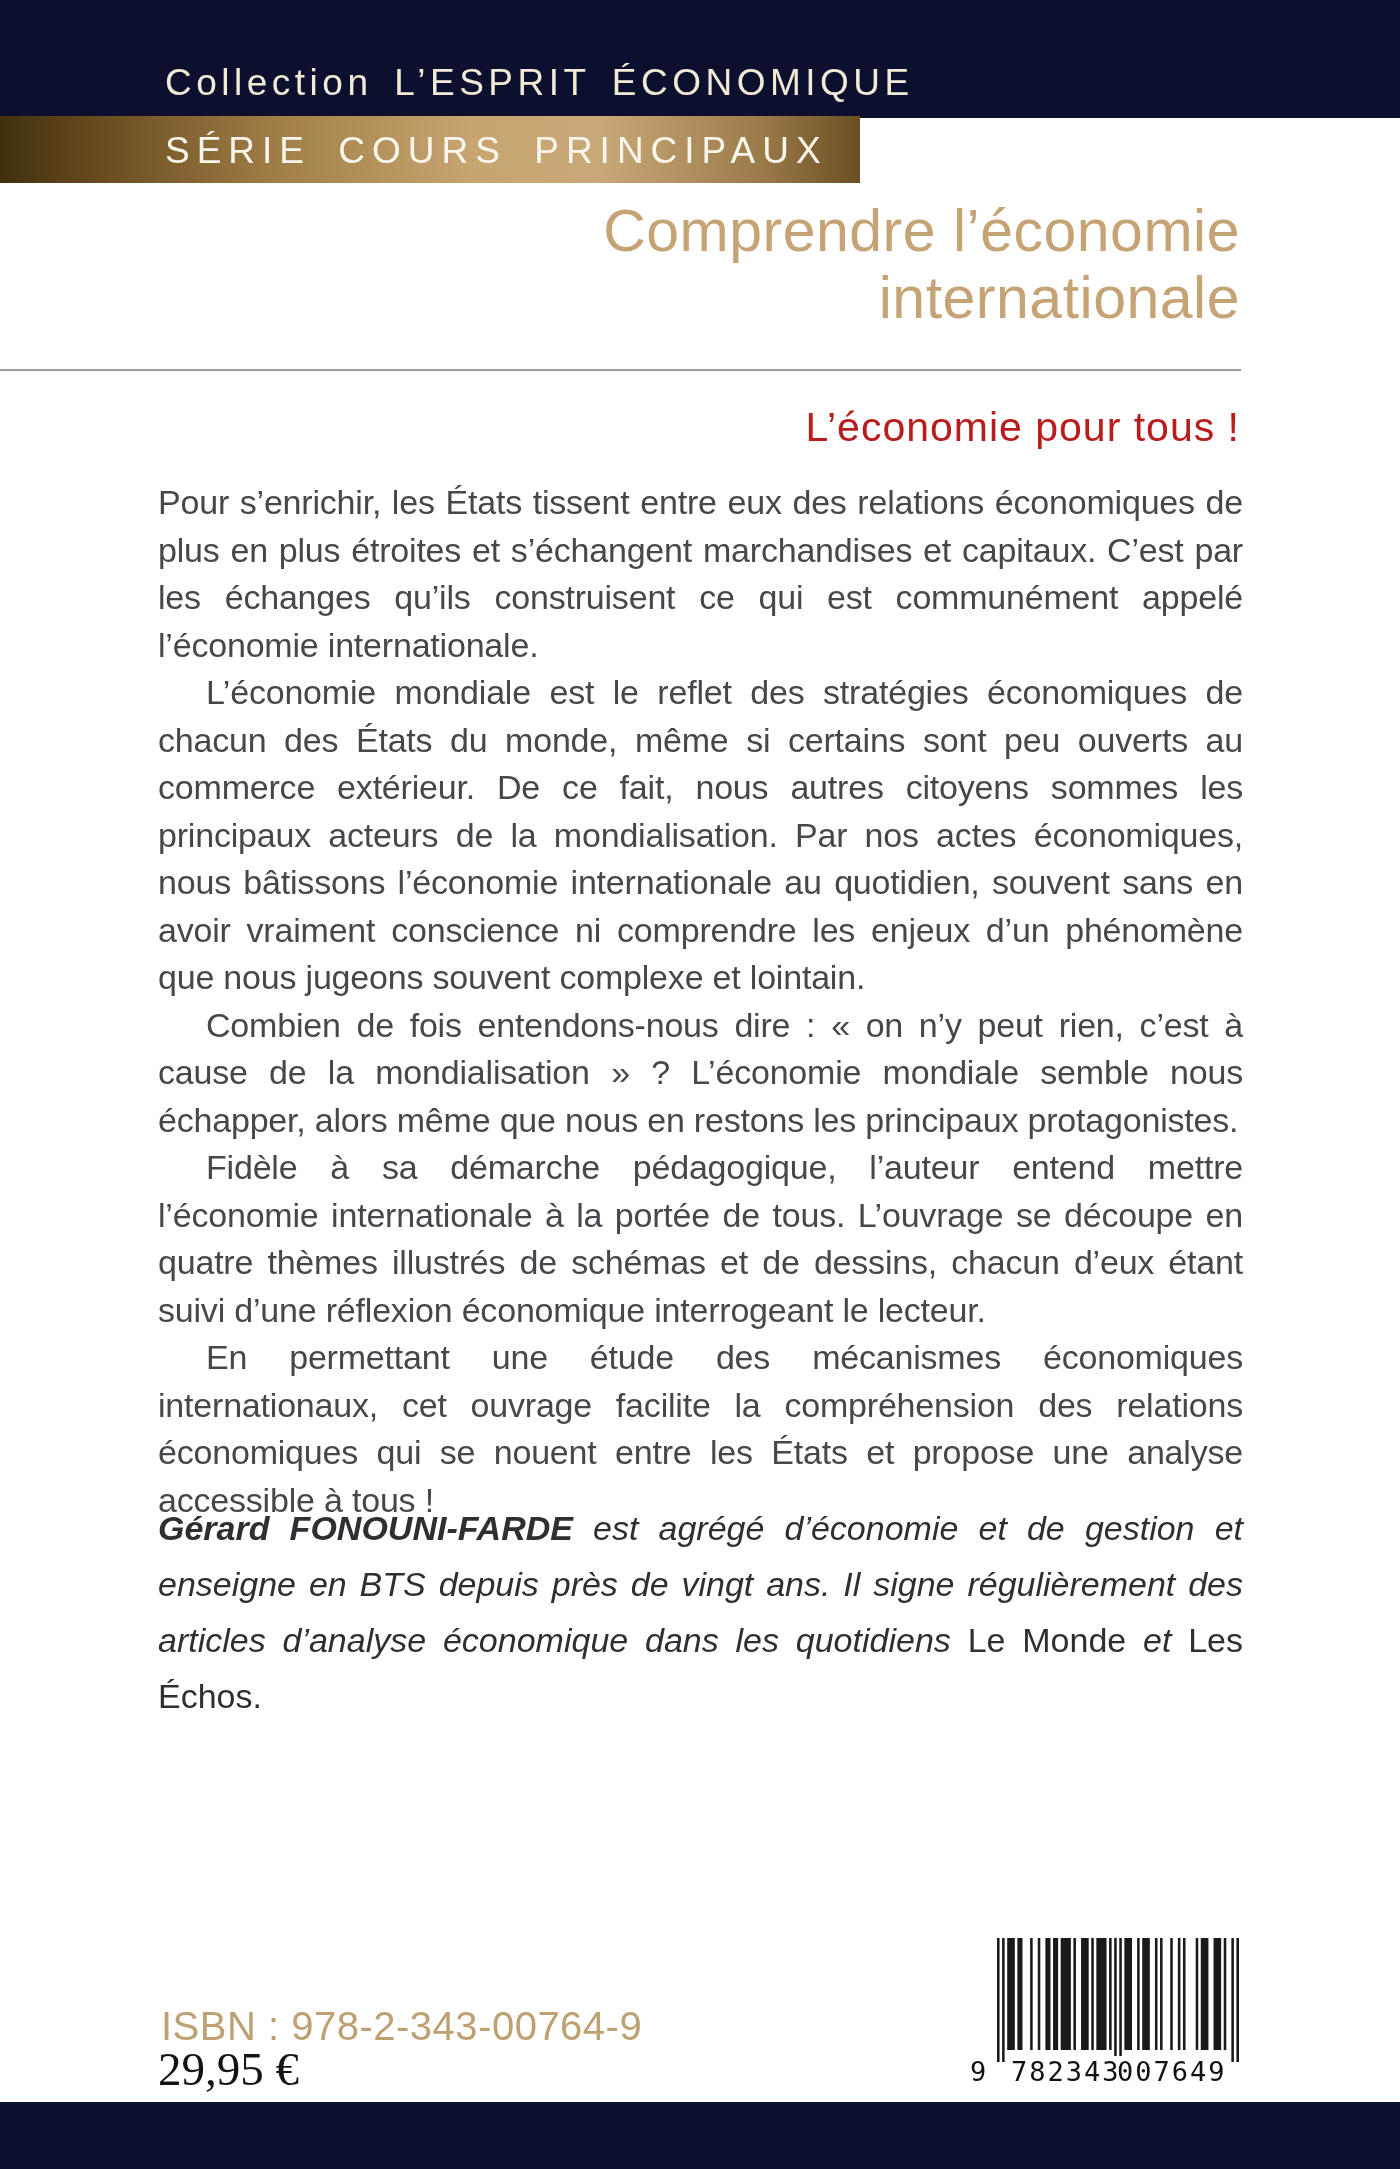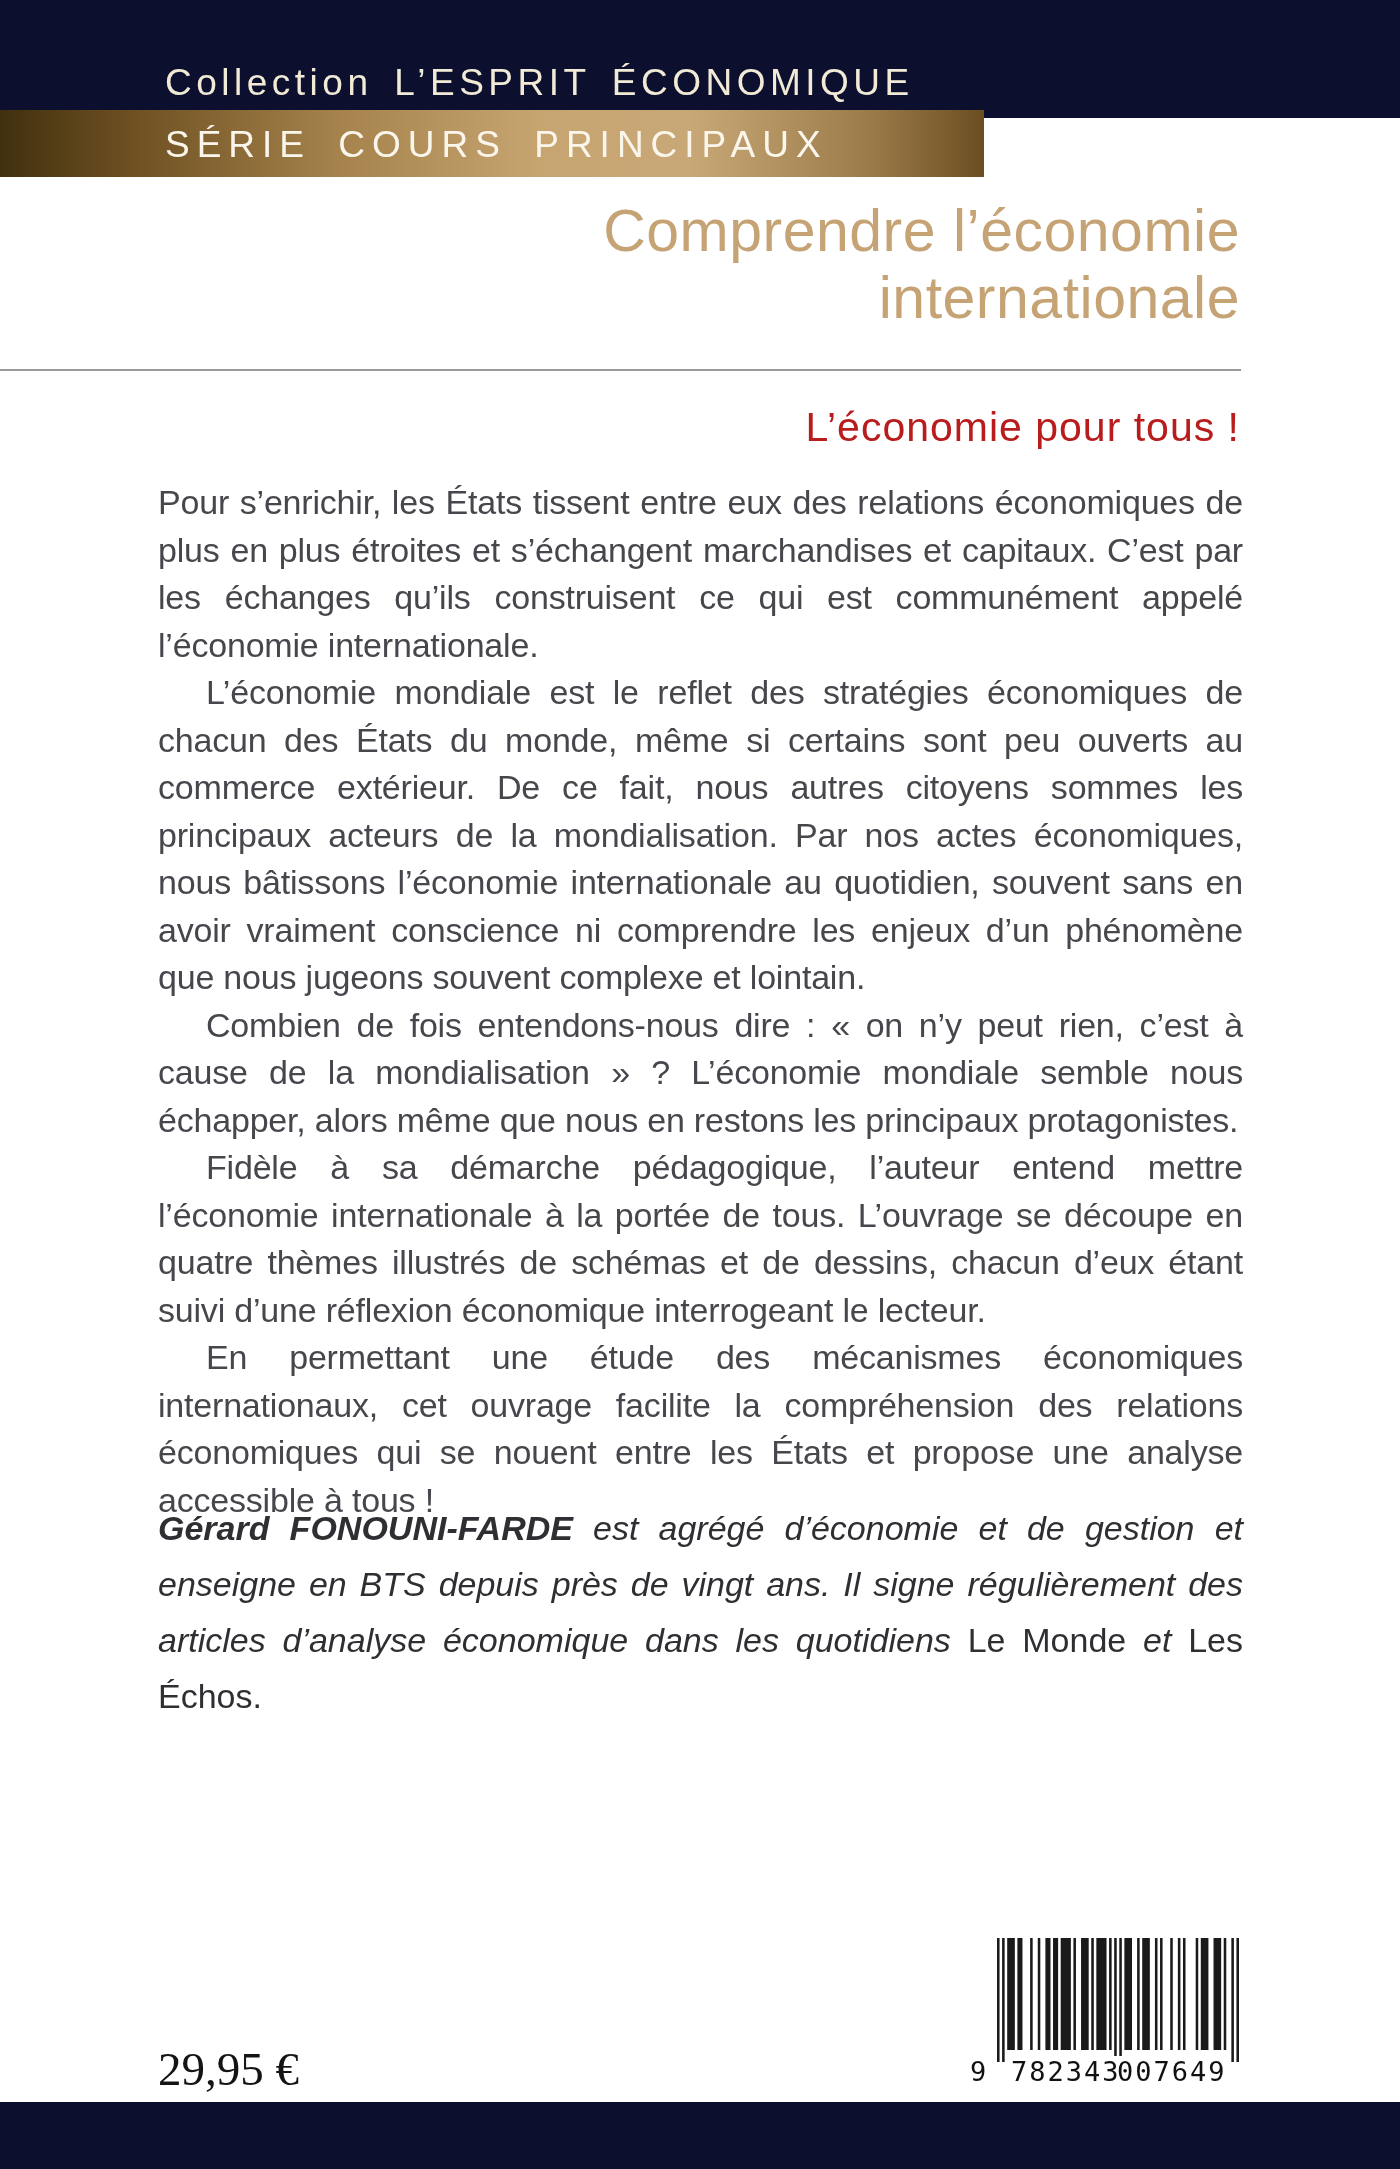--- a/index.html
+++ b/index.html
@@ -7,21 +7,21 @@
     position:relative; width:1400px; height:2169px; background:#ffffff;
     font-family:"Liberation Sans", sans-serif; overflow:hidden;
   }
   
   .top-bar{position:absolute; left:0; top:0; width:1400px; height:118px; background:#0c0f2d;}
   .collection-line{
     position:absolute; left:165px; top:62px; color:#f1ead6;
     font-size:37px; letter-spacing:4.5px; word-spacing:7px; font-weight:400; white-space:nowrap;
   }
   .series-bar{
-    position:absolute; left:0; top:110px; width:984px; height:67px;
+    position:absolute; left:0; top:116px; width:860px; height:67px;
     background:linear-gradient(90deg,#40300f 0%,#6a4d1f 12%,#a5824b 34%,#c7a571 55%,#c9a878 70%,#9d7c4b 88%,#6b4f21 100%);
   }
   .series-line{
     position:absolute; left:165px; top:0; height:67px; line-height:69px; color:#faf6ec;
     font-size:37px; letter-spacing:7px; word-spacing:10px; white-space:nowrap;
   }
   
   .book-title{
     position:absolute; right:160px; top:198px; text-align:right;
     color:#c5a375; font-size:59px; line-height:67px; font-weight:400; letter-spacing:0.5px;
@@ -92,20 +92,21 @@
       <p>L’économie mondiale est le reflet des stratégies économiques de chacun des États du monde, même si certains sont peu ouverts au commerce extérieur. De ce fait, nous autres citoyens sommes les principaux acteurs de la mondialisation. Par nos actes économiques, nous bâtissons l’économie internationale au quotidien, souvent sans en avoir vraiment conscience ni comprendre les enjeux d’un phénomène que nous jugeons souvent complexe et lointain.</p>
       <p>Combien de fois entendons-nous dire&nbsp;: «&nbsp;on n’y peut rien, c’est à cause de la mondialisation&nbsp;»&nbsp;? L’économie mondiale semble nous échapper, alors même que nous en restons les principaux protagonistes.</p>
       <p>Fidèle à sa démarche pédagogique, l’auteur entend mettre l’économie internationale à la portée de tous. L’ouvrage se découpe en quatre thèmes illustrés de schémas et de dessins, chacun d’eux étant suivi d’une réflexion économique interrogeant le lecteur.</p>
       <p>En permettant une étude des mécanismes économiques internationaux, cet ouvrage facilite la compréhension des relations économiques qui se nouent entre les États et propose une analyse accessible à tous&nbsp;!</p>
     </div>
 
   <div class="author-bio">
     <span class="author-name">Gérard FONOUNI-FARDE</span><span> est agrégé d’économie et de gestion et enseigne en BTS depuis près de vingt ans. Il signe régulièrement des articles d’analyse économique dans les quotidiens </span><span class="roman">Le Monde</span><span> et </span><span class="roman">Les Échos.</span>
   </div>
 
+  <div class="isbn-label">ISBN&nbsp;: 978-2-343-00764-9</div>
   <div class="price-label">29,95 €</div>
 
   <div class="barcode">
     <svg id="barcode-svg" width="242" height="124" viewBox="0 0 242 124" xmlns="http://www.w3.org/2000/svg">
         <rect x="0.00" y="0" width="2.55" height="124" fill="#1a1a1a"></rect>
         <rect x="5.09" y="0" width="2.55" height="124" fill="#1a1a1a"></rect>
         <rect x="10.19" y="0" width="7.64" height="112" fill="#1a1a1a"></rect>
         <rect x="20.38" y="0" width="5.09" height="112" fill="#1a1a1a"></rect>
         <rect x="33.12" y="0" width="2.55" height="112" fill="#1a1a1a"></rect>
         <rect x="40.76" y="0" width="2.55" height="112" fill="#1a1a1a"></rect>

